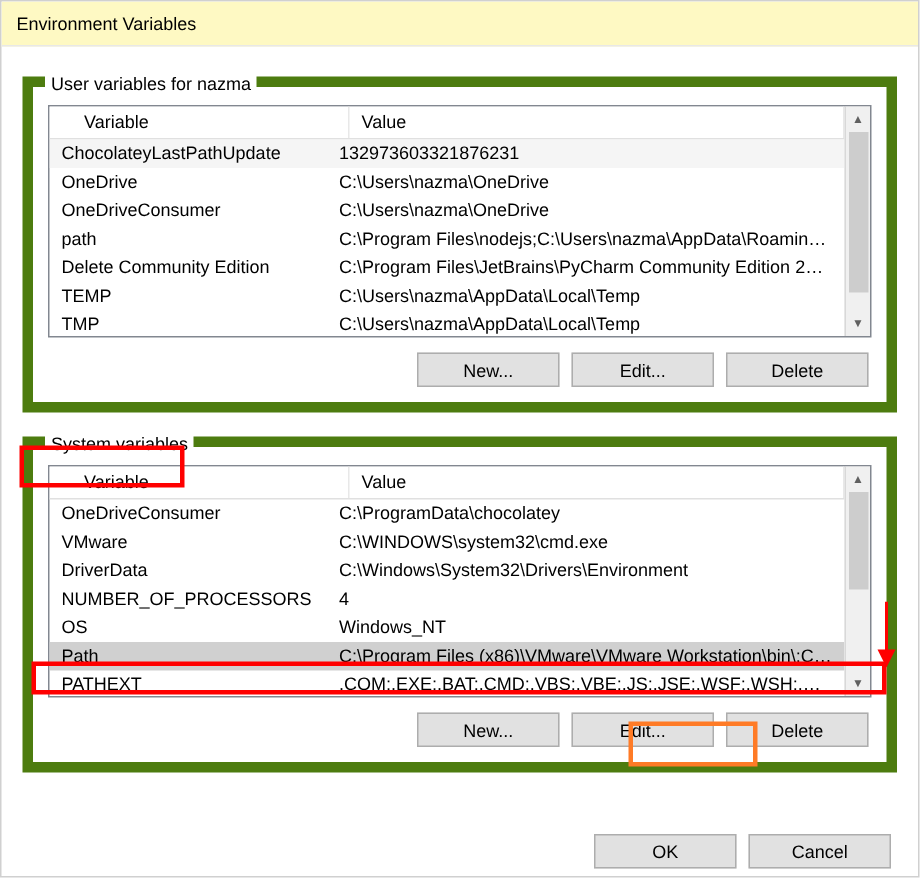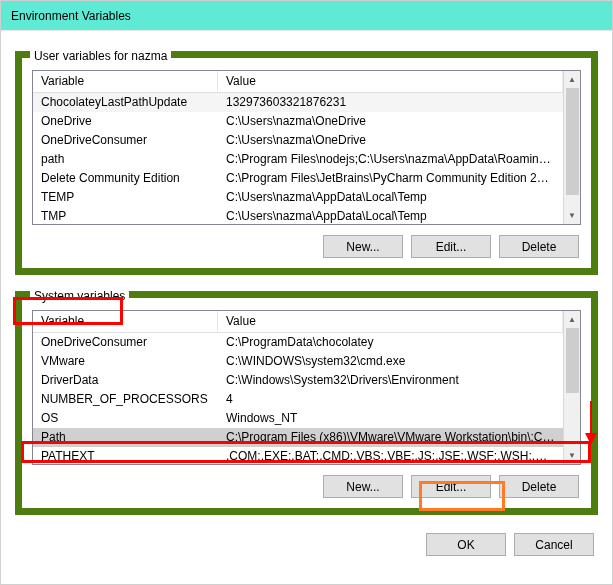--- a/index.html
+++ b/index.html
@@ -13,21 +13,21 @@
     color: #000;
     overflow: hidden;
     border: 1px solid #d0d0d0;
     position: relative;
   }
   .titlebar {
     height: 30px;
     display: flex;
     align-items: center;
     padding: 0 10px;
-    background: #5eead4;
+    background: #fef9c3;
     border-bottom: 1px solid #e8e8e8;
   }
   .titlebar span { color: #000; font-size: 12px; }
   .content {
     padding: 10px 14px 50px 14px;
   }
   .groupbox {
     border: 7px solid #4d7c0f;
     margin-top: 10px;
     margin-bottom: 8px;
@@ -63,21 +63,21 @@
     height: 22px;
     background: #fff;
     border-bottom: 1px solid #e0e0e0;
   }
   .listhead .col {
     padding: 3px 8px;
     color: #000;
     font-size: 12px;
     border-right: 1px solid #e8e8e8;
   }
-  .col-var { width: 185px; flex: 0 0 185px; }
+  .col-var { width: 185px; flex: 0 0 185px; margin-left: 15px; }
   .col-val { flex: 1; }
   .row {
     display: flex;
     height: 19px;
     line-height: 19px;
     font-size: 12px;
   }
   .row.alt { background: #f5f5f5; }
   .row .cvar { width: 185px; flex: 0 0 185px; padding: 0 8px; white-space: nowrap; overflow: hidden; text-overflow: ellipsis; }
   .row .cval { flex: 1; padding: 0 8px; white-space: nowrap; overflow: hidden; text-overflow: ellipsis; }
@@ -110,32 +110,32 @@
     background: #cdcdcd;
   }
   .btnrow {
     display: flex;
     justify-content: flex-end;
     gap: 8px;
     margin-top: 10px;
     padding-right: 2px;
   }
   .win-btn {
-    width: 80px;
+    width: 95px;
     height: 23px;
     background: #e1e1e1;
     border: 1px solid #adadad;
     font-family: inherit;
     font-size: 12px;
     cursor: pointer;
     padding: 0;
   }
   .bottombar {
     position: absolute;
-    bottom: 28px;
+    bottom: 5px;
     right: 18px;
     display: flex;
     gap: 8px;
   }
   
   .annot {
     position: absolute;
     border: 3px solid red;
     pointer-events: none;
     z-index: 50;

